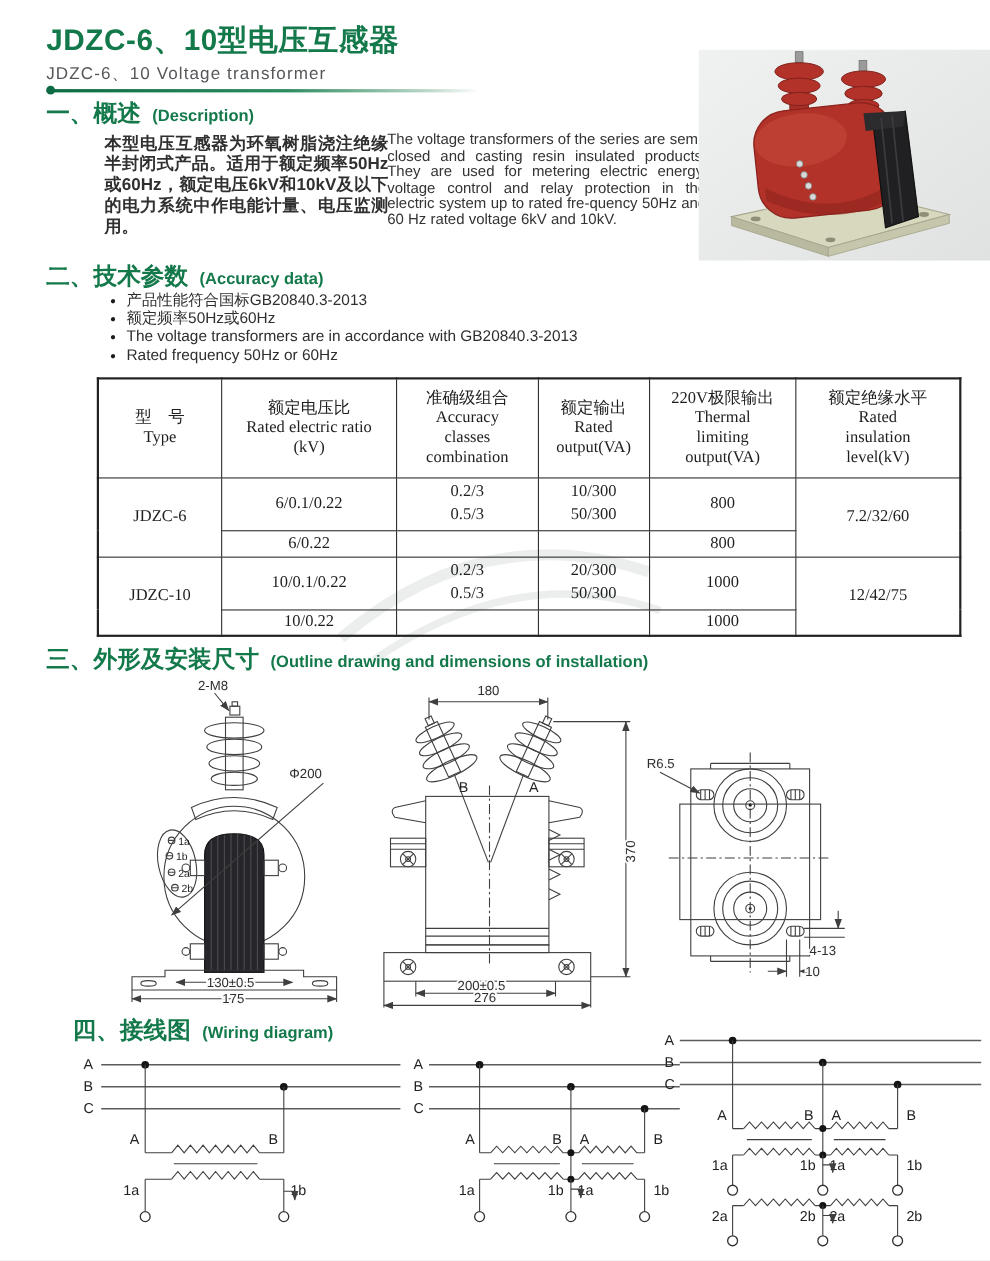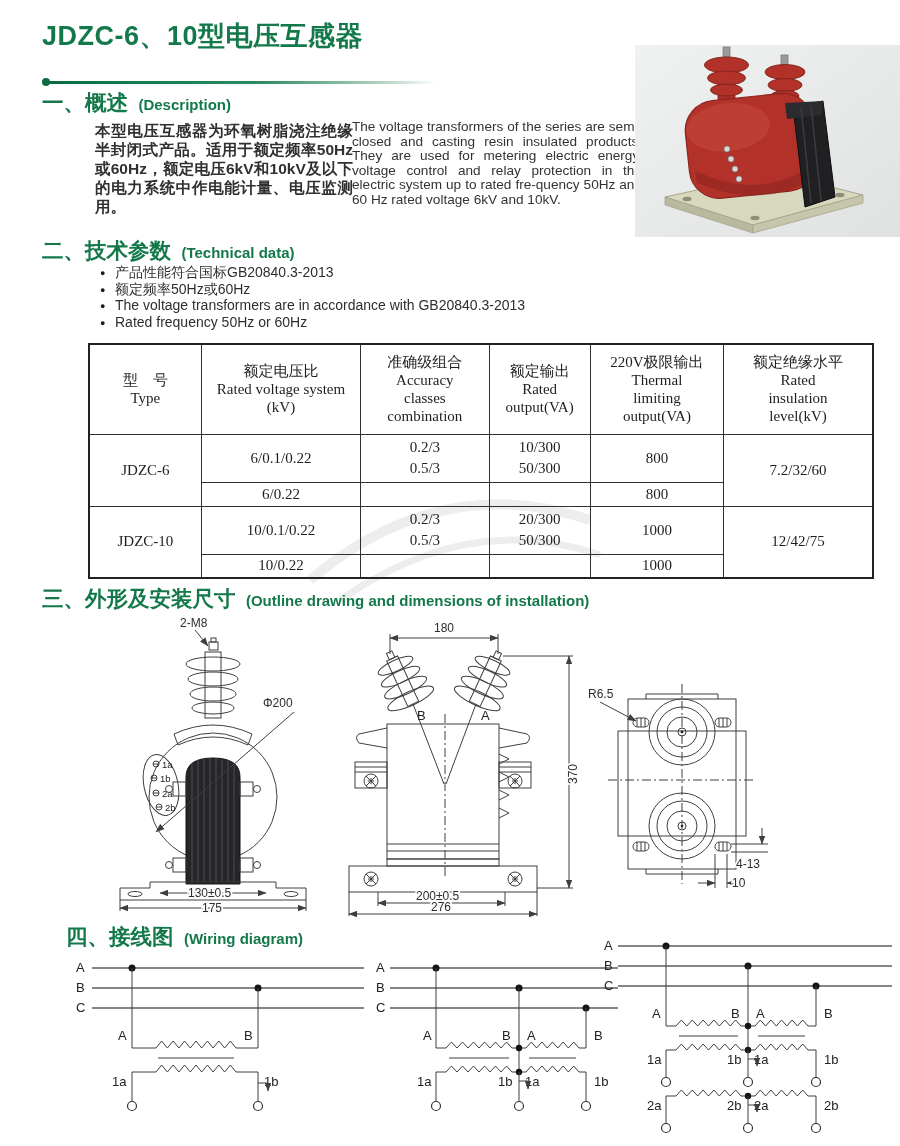--- a/index.html
+++ b/index.html
@@ -59,20 +59,21 @@
     <marker id="ar" viewBox="0 0 8 6" refX="7.5" refY="3" markerWidth="9" markerHeight="7" orient="auto-start-reverse">
       <path d="M0,0 L8,3 L0,6 z" fill="#3f3f3f"></path>
     </marker>
   </defs>
 </svg>
 
 <div class="page">
 
   <div class="abs" style="left:42px;top:18px;">
     <div class="title">JDZC-6、10型电压互感器</div>
+    <div class="subtitle">JDZC-6、10 Voltage transformer</div>
   </div>
   <div class="rule">
       <span class="dot"></span>
       <span class="line"></span>
     </div>
 
   <div class="abs sec" style="left:42px;top:88px;">
     <span class="zh">一、</span><span class="zh">概述</span>
     <span class="en">(Description)</span>
   </div>
@@ -123,21 +124,21 @@
     <circle cx="104" cy="134" r="3" fill="#d9d9d9" stroke="#777" stroke-width="0.7"></circle>
 
     <polygon points="158,62 188,56 200,152 170,162" fill="#202022" stroke="#0e0e0f" stroke-width="1"></polygon>
     <polygon points="150,58 188,56 186,70 152,74" fill="#2c2c2f"></polygon>
     <line x1="166" y1="62" x2="176" y2="158" stroke="#3c3c40" stroke-width="1.5"></line>
     <line x1="176" y1="60" x2="186" y2="156" stroke="#3c3c40" stroke-width="1.5"></line>
   </svg>
 
   <div class="abs sec" style="left:42px;top:236px;">
     <span class="zh">二、</span><span class="zh">技术参数</span>
-    <span class="en">(Technical data)</span>
+    <span class="en">(Accuracy data)</span>
   </div>
 
   <ul class="abs bullets" style="left:100px;top:264px;">
     <li>产品性能符合国标GB20840.3-2013</li>
     <li>额定频率50Hz或60Hz</li>
     <li>The voltage transformers are in accordance with GB20840.3-2013</li>
     <li>Rated frequency 50Hz or 60Hz</li>
   </ul>
 
   <svg class="abs" style="left:290px;top:460px;opacity:0.16;" width="320" height="150" viewBox="0 0 320 150">
@@ -155,21 +156,21 @@
         <col style="width:149px">
     </colgroup>
     <thead>
       <tr>
         <th>
           <div class="hline">型　号</div>
           <div class="hline">Type</div>
         </th>
         <th>
           <div class="hline">额定电压比</div>
-          <div class="hline">Rated voltage system</div>
+          <div class="hline">Rated electric ratio</div>
           <div class="hline">(kV)</div>
         </th>
         <th>
           <div class="hline">准确级组合</div>
           <div class="hline">Accuracy</div>
           <div class="hline">classes</div>
           <div class="hline">combination</div>
         </th>
         <th>
           <div class="hline">额定输出</div>

